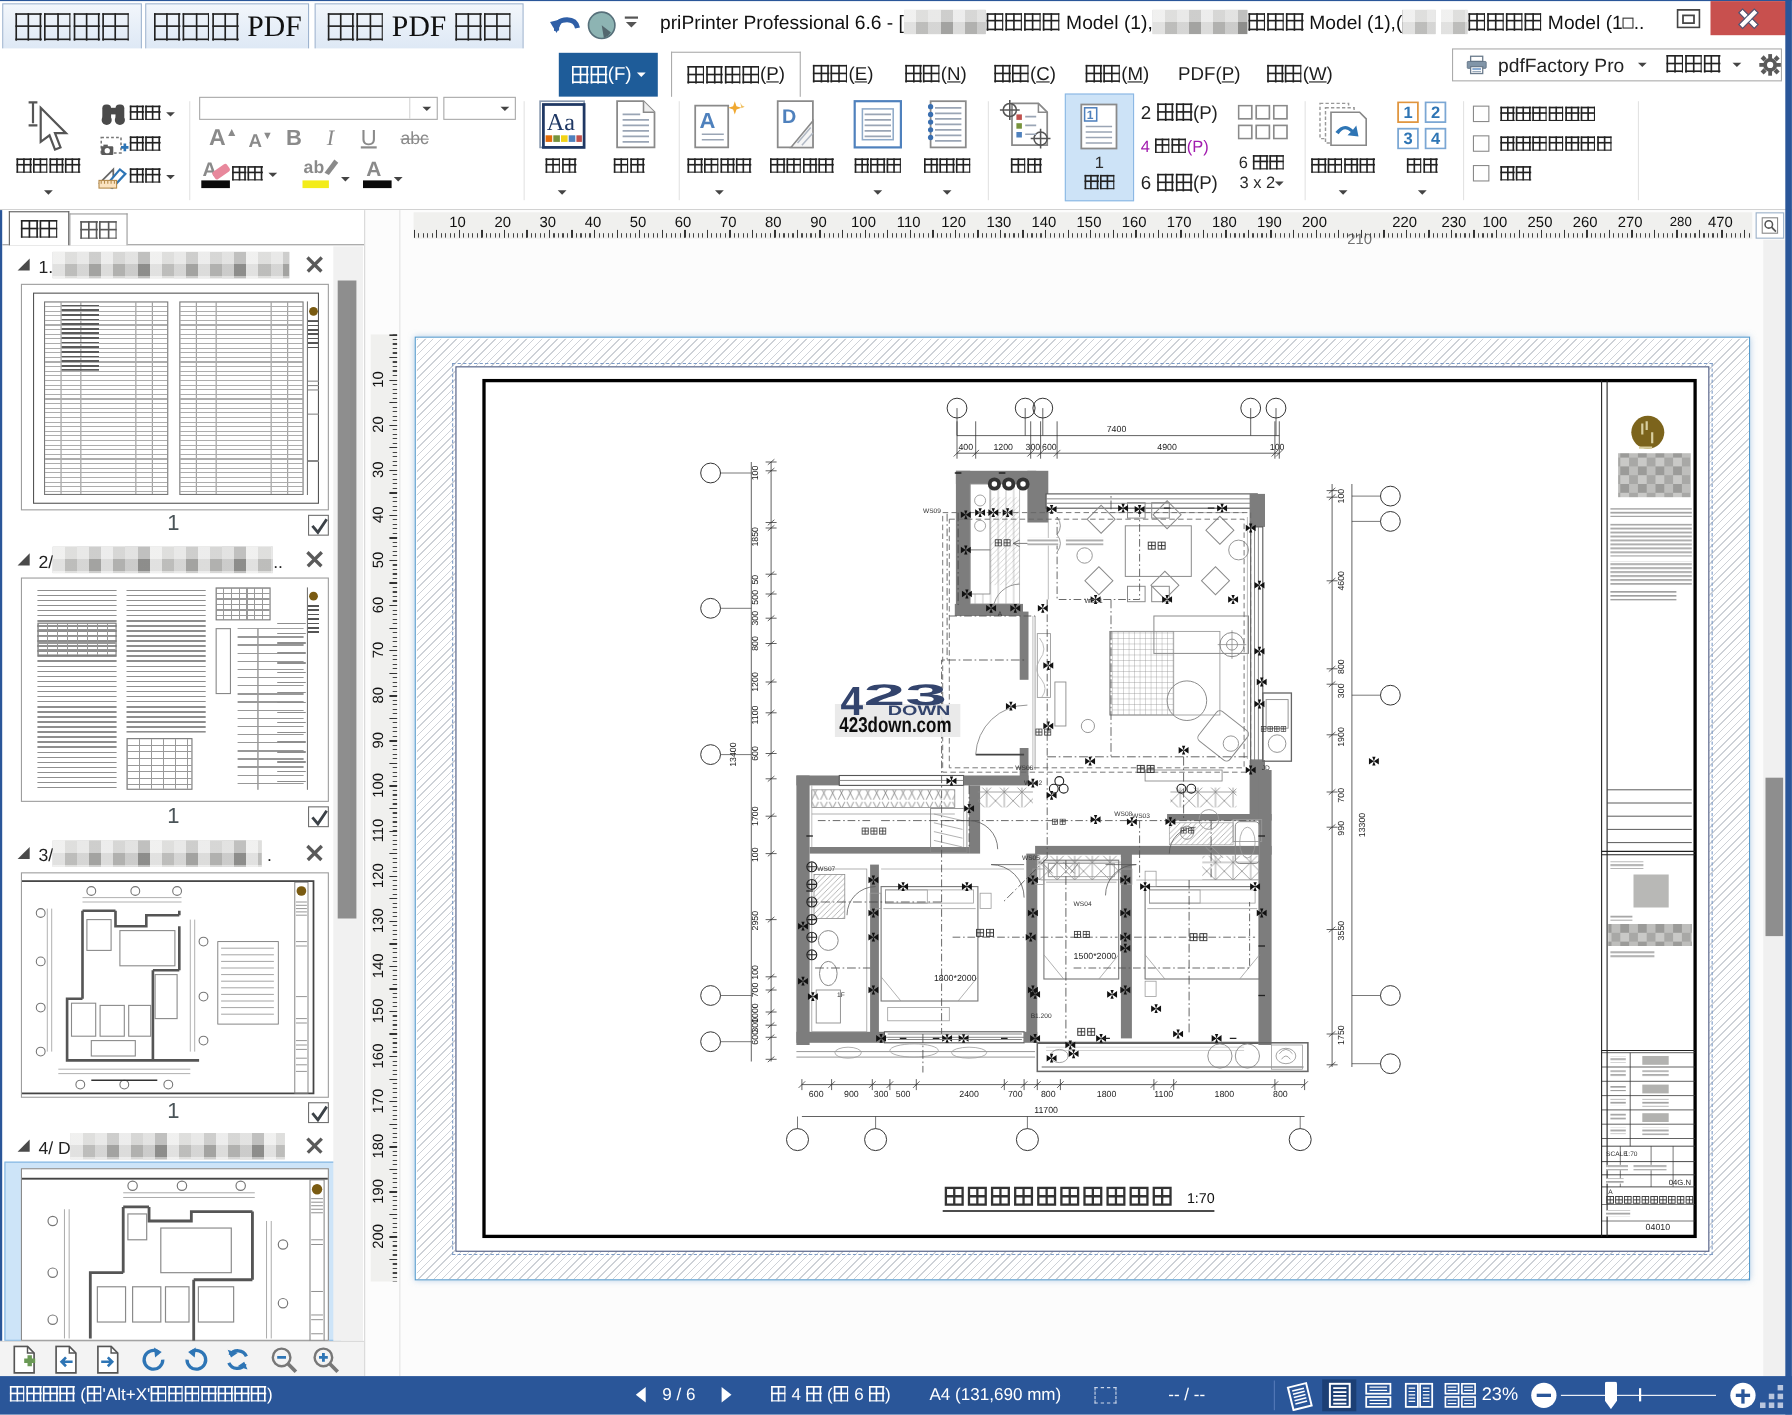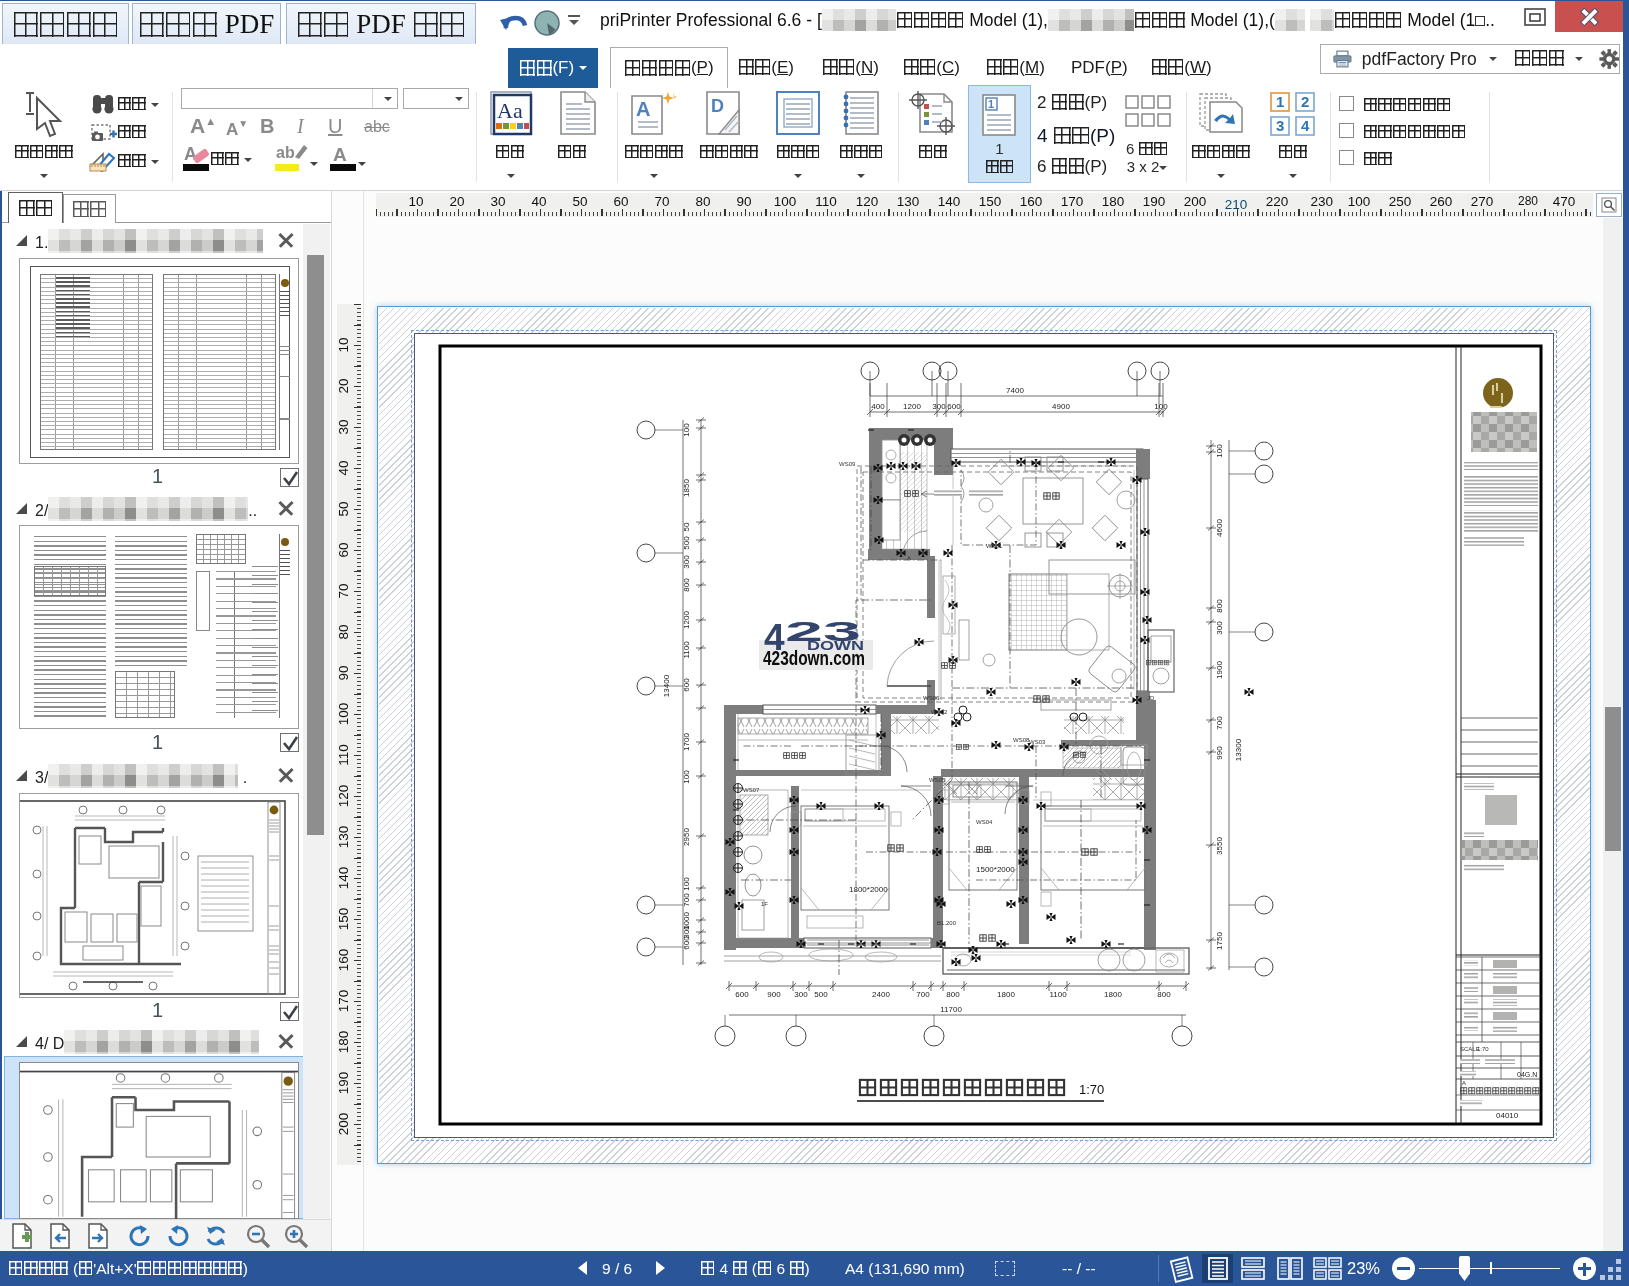--- a/index.html
+++ b/index.html
@@ -261,21 +261,21 @@
  <div class="abs" style="left:968px;top:-3px;width:63px;height:98px;background:#cde3f7;border:1px solid #8cb8e4"></div>
  <svg class="abs" style="left:981px;top:5px" width="36" height="44" viewBox="0 0 36 44">
   <rect x="2" y="2" width="32" height="40" fill="#fff" stroke="#8a8a8a" stroke-width="1.6"></rect>
   <rect x="5" y="5" width="11" height="12" fill="none" stroke="#4f81bd" stroke-width="1.4"></rect>
   <text x="7" y="15" font-size="11" fill="#4f81bd" font-weight="bold">1</text>
   <path d="M6 22 h24 M6 27 h24 M6 32 h24 M6 37 h24" stroke="#9aa5b5" stroke-width="1.5"></path>
  </svg>
  <div class="biglab" style="left:968px;top:52px;width:63px">1</div>
  <div class="biglab" style="left:968px;top:70px;width:63px"><span class="g"></span><span class="g"></span></div>
  <div class="abs" style="left:1037px;top:5px;font-size:17px;color:#222">2 <span class="g"></span><span class="g"></span>(P)</div>
- <div class="abs" style="left:1037px;top:37px;font-size:19px;color:#0f172a">4 <span class="g"></span><span class="g"></span>(P)</div>
+ <div class="abs" style="left:1037px;top:37px;font-size:15px;color:#a21caf">4 <span class="g"></span><span class="g"></span>(P)</div>
  <div class="abs" style="left:1037px;top:69px;font-size:17px;color:#222">6 <span class="g"></span><span class="g"></span>(P)</div>
  <svg class="abs" style="left:1125px;top:7px" width="46" height="32" viewBox="0 0 46 32">
   <g fill="#fff" stroke="#8a8a8a" stroke-width="1.5">
   <rect x="1" y="1" width="12" height="12"></rect>
           <rect x="17" y="1" width="12" height="12"></rect>
           <rect x="33" y="1" width="12" height="12"></rect>
   <rect x="1" y="19" width="12" height="12"></rect>
           <rect x="17" y="19" width="12" height="12"></rect>
           <rect x="33" y="19" width="12" height="12"></rect>
         </g>
@@ -532,21 +532,21 @@
 <div class="abs" style="left:479px;top:3px;width:30px;text-align:center;font-size:13.5px;color:#111">110</div>
 <div class="abs" style="left:520px;top:3px;width:30px;text-align:center;font-size:13.5px;color:#111">120</div>
 <div class="abs" style="left:561px;top:3px;width:30px;text-align:center;font-size:13.5px;color:#111">130</div>
 <div class="abs" style="left:602px;top:3px;width:30px;text-align:center;font-size:13.5px;color:#111">140</div>
 <div class="abs" style="left:643px;top:3px;width:30px;text-align:center;font-size:13.5px;color:#111">150</div>
 <div class="abs" style="left:684px;top:3px;width:30px;text-align:center;font-size:13.5px;color:#111">160</div>
 <div class="abs" style="left:725px;top:3px;width:30px;text-align:center;font-size:13.5px;color:#111">170</div>
 <div class="abs" style="left:766px;top:3px;width:30px;text-align:center;font-size:13.5px;color:#111">180</div>
 <div class="abs" style="left:807px;top:3px;width:30px;text-align:center;font-size:13.5px;color:#111">190</div>
 <div class="abs" style="left:848px;top:3px;width:30px;text-align:center;font-size:13.5px;color:#111">200</div>
-<div class="abs" style="left:889px;top:6px;width:30px;text-align:center;font-size:13.5px;color:#0c4a6e">210</div>
+<div class="abs" style="left:889px;top:19px;width:30px;text-align:center;font-size:13.5px;color:#737373">210</div>
 <div class="abs" style="left:930px;top:3px;width:30px;text-align:center;font-size:13.5px;color:#111">220</div>
 <div class="abs" style="left:971px;top:3px;width:30px;text-align:right;font-size:13.5px;color:#111">230</div>
 <div class="abs" style="left:1012px;top:3px;width:30px;text-align:center;font-size:13.5px;color:#111">100</div>
 <div class="abs" style="left:1053px;top:3px;width:30px;text-align:center;font-size:13.5px;color:#111">250</div>
 <div class="abs" style="left:1094px;top:3px;width:30px;text-align:center;font-size:13.5px;color:#111">260</div>
 <div class="abs" style="left:1135px;top:3px;width:30px;text-align:center;font-size:13.5px;color:#111">270</div>
 <div class="abs" style="left:1176px;top:3px;width:30px;text-align:right;font-size:12px;color:#111">280</div>
 <div class="abs" style="left:1217px;top:3px;width:30px;text-align:center;font-size:13.5px;color:#111">470</div>
 <div class="abs" style="left:44px;top:21px;width:1217px;height:4px;background:repeating-linear-gradient(90deg,#444 0 1px,rgba(0,0,0,0) 1px 4.1px)"></div>
 <div class="abs" style="left:44px;top:18px;width:1217px;height:7px;background:repeating-linear-gradient(90deg,#333 0 1.2px,rgba(0,0,0,0) 1.2px 20.5px)"></div>

